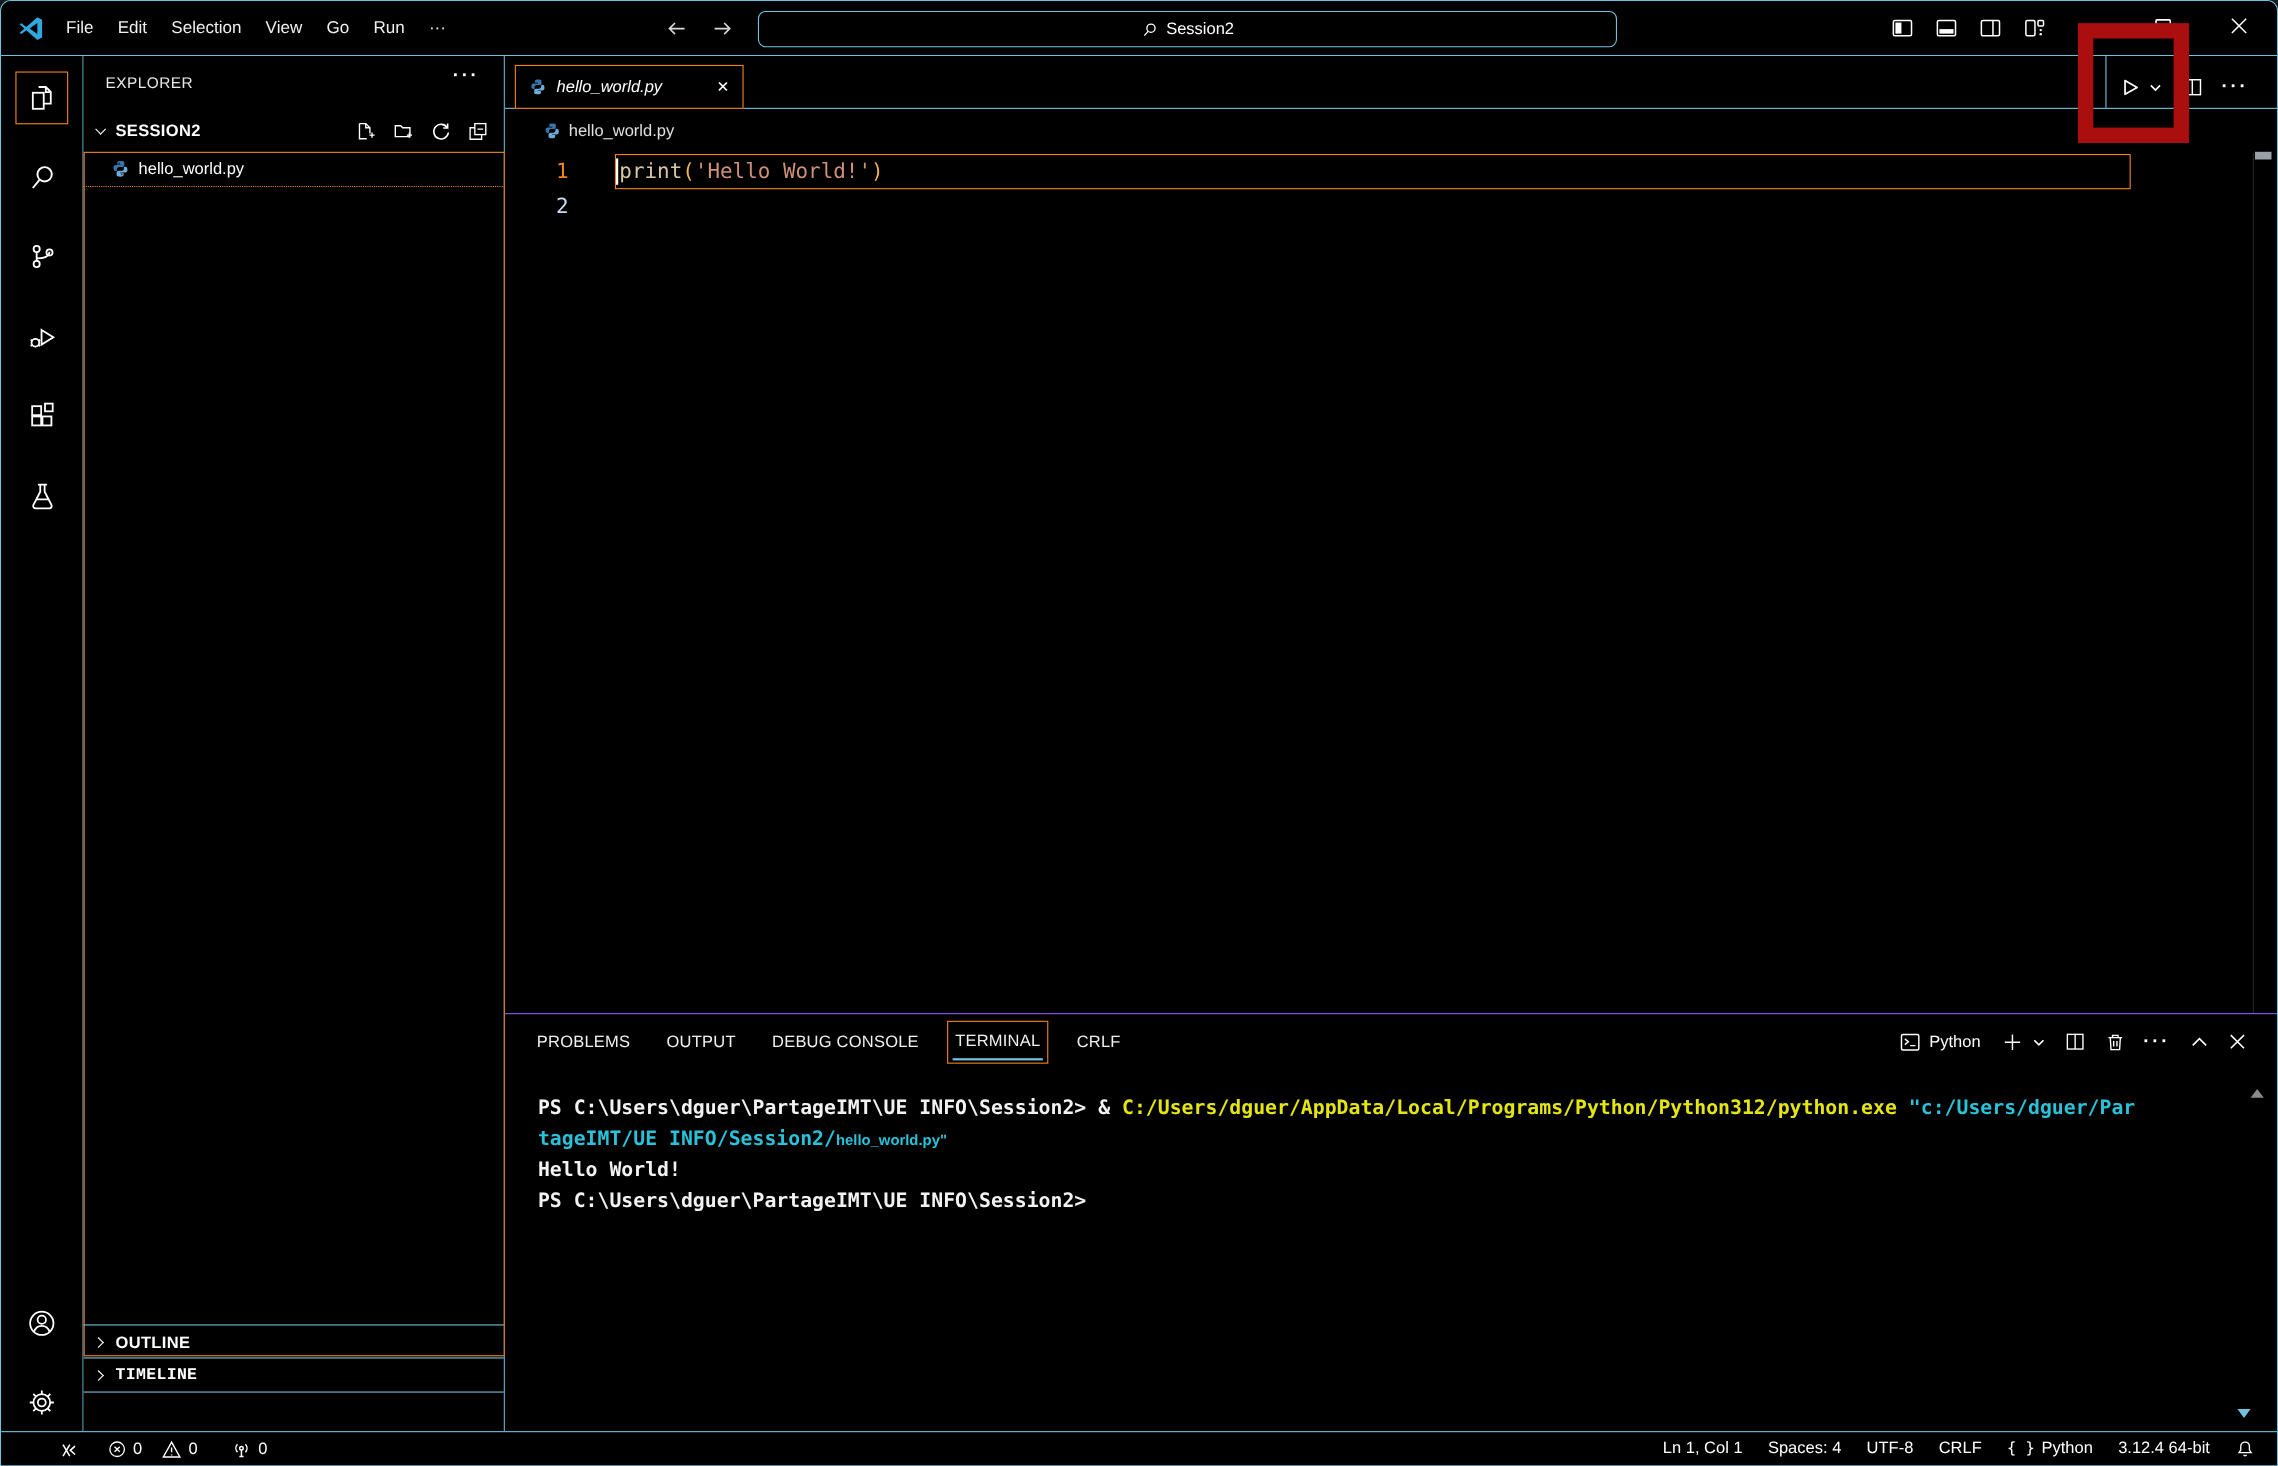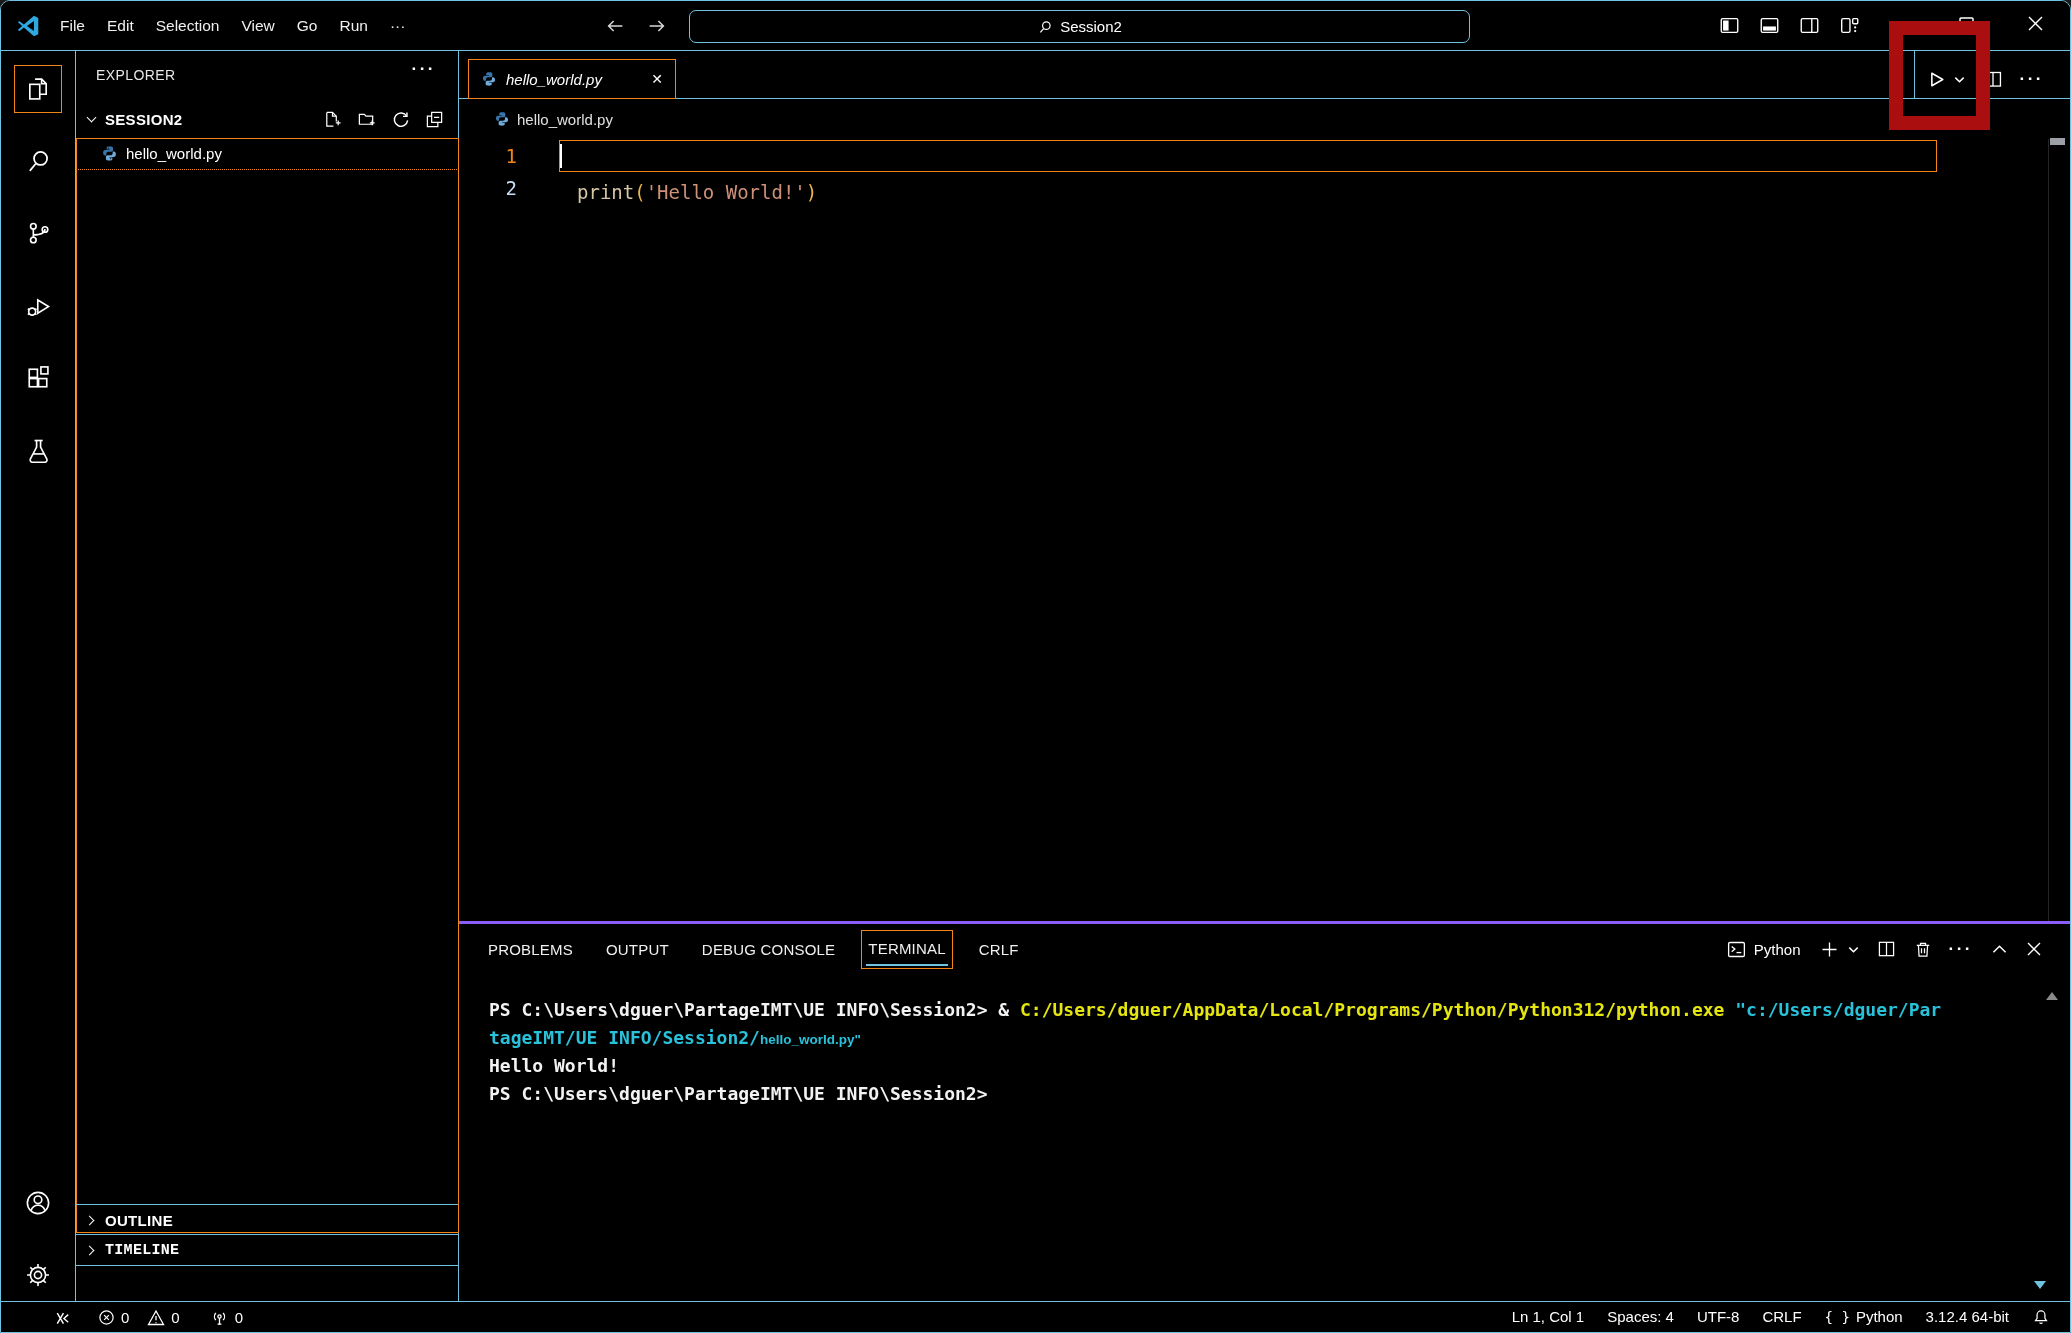--- a/index.html
+++ b/index.html
@@ -57,30 +57,30 @@
   .tab-close { font-size:14px; color:#fff; }
   .tabbar-sep { position:absolute; left:1455px; top:0; height:47px; border-left:1px solid #6FC3DF; }
   .editor-actions { position:absolute; right:26px; top:8px; height:40px; display:flex; align-items:center; gap:16px; }
   .breadcrumb { position:absolute; left:0; top:48px; right:0; height:40px; display:flex; align-items:center; gap:7px; padding-left:35px; }
   .crumb { font-size:15px; color:#e0e0e0; }
   .code-area { position:absolute; left:0; top:88px; right:0; bottom:0; font-family:"DejaVu Sans Mono", monospace; font-size:19px; }
   .cur-line-box { position:absolute; left:100px; top:1px; width:1378px; height:32px; border:1px solid #F38518; }
   .code-line { position:absolute; left:0; height:32px; line-height:32px; width:100%; }
   .gutter-num { position:absolute; left:0; width:58px; text-align:right; color:#c9def5; }
   .gutter-num.active { color:#F38518; }
-  .code-text { position:absolute; left:118px; white-space:pre;margin-top:36px; }
+  .code-text { position:absolute; left:104px; white-space:pre; }
   .tok-fn { color:#d6c6a2; }
   .tok-paren { color:#eab54a; }
   .tok-str { color:#ce9178; }
   .cursor { position:absolute; left:101px; top:5px; width:2px; height:24px; background:#fff; }
   .ed-scroll-line { position:absolute; right:21px; top:88px; bottom:0; border-left:1px solid #242424; }
   .scroll-arrow { width:0; height:0; position:absolute; }
 
   
-  .panel { position:absolute; left:458px; top:920px; right:0; height:382px; background:#000; border-top:3px solid #8b5cf6; }
+  .panel { position:absolute; left:458px; top:920px; right:0; height:382px; background:#000; border-top:1px solid #8b5cf6; }
   .ptabs { position:absolute; left:29px; top:2px; height:46px; display:flex; align-items:center; gap:33px; }
   .ptab { font-size:15px; color:#f0f0f0; letter-spacing:.2px; }
   .ptab.active { position:relative; border:1px solid #F38518; padding:9px 6px 11px 6px; margin:0 -7px; }
   .ptab.active::after { content:""; position:absolute; left:4px; right:4px; bottom:2px; height:2px; background:#6FC3DF; }
   .ptoolbar { position:absolute; right:28px; top:2px; height:46px; display:flex; align-items:center; }
   .ptool-label { font-size:15px; color:#fff; margin:0 18px 0 7px; }
   .pt-gap { width:16px; }
   .dots { font-size:17px; letter-spacing:2.5px; color:#fff; font-weight:bold; }
   .terminal { position:absolute; left:30px; top:72px; right:40px; font-family:"DejaVu Sans Mono", monospace; font-size:18px; font-weight:bold; }
   .tline { height:28px; line-height:28px; white-space:pre; }

